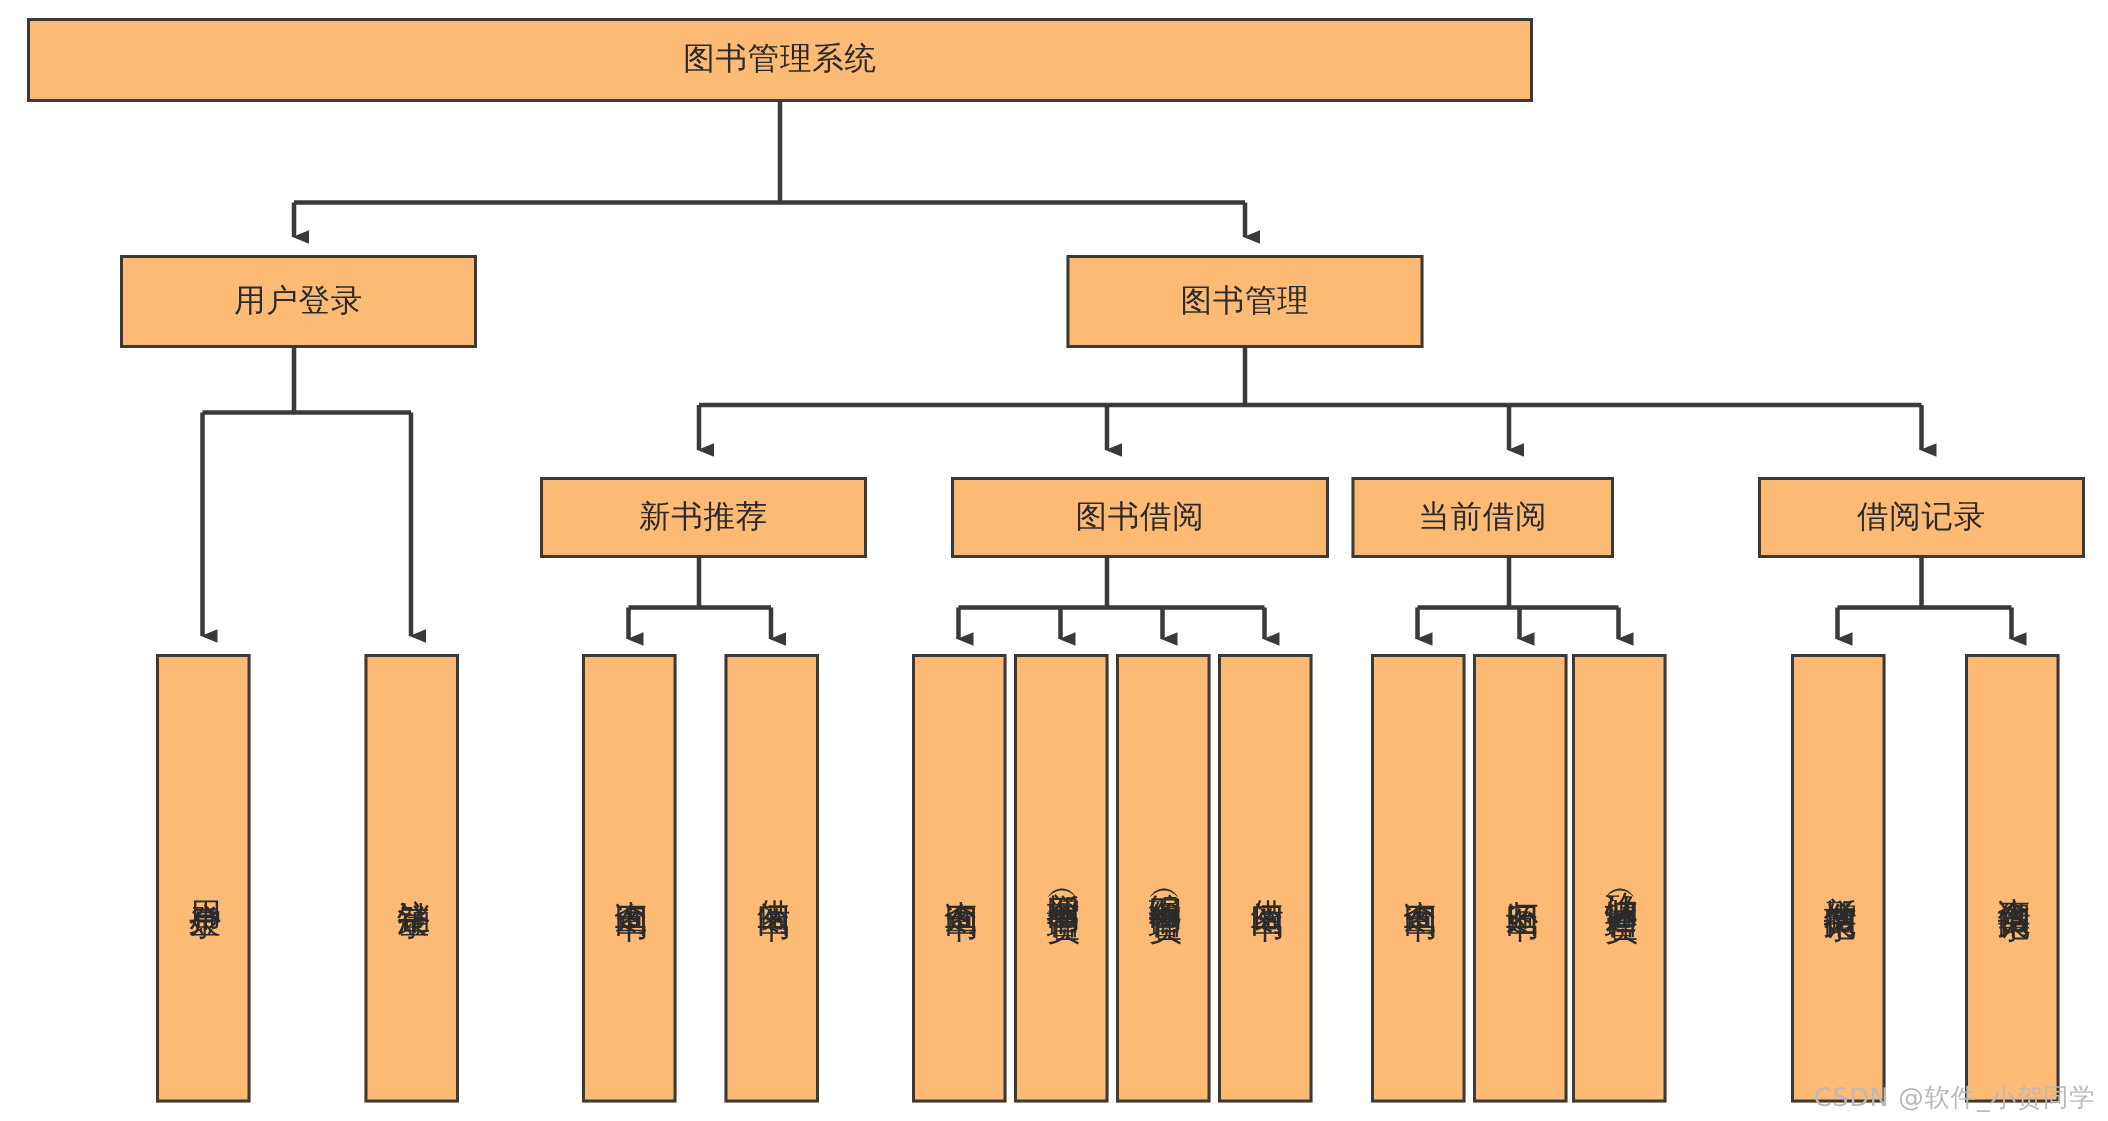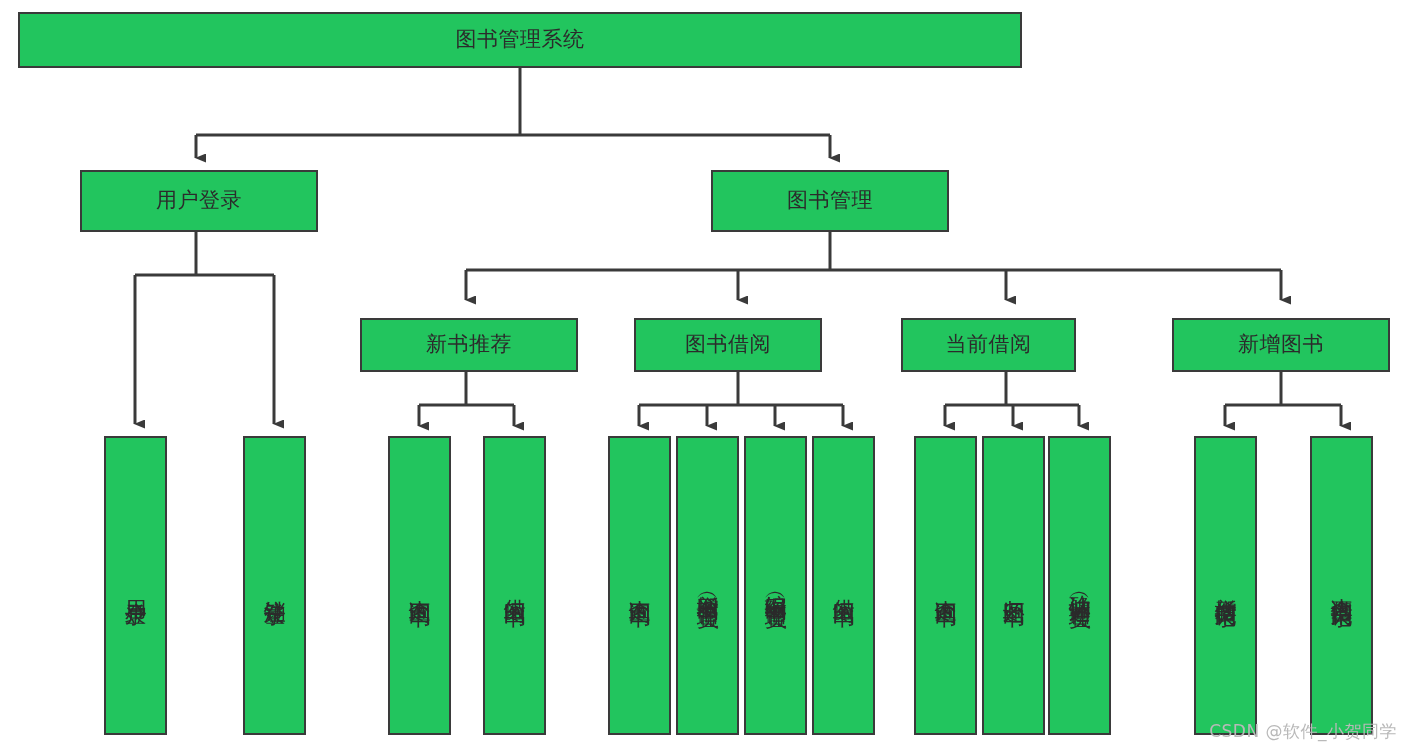--- a/index.html
+++ b/index.html
@@ -24,21 +24,21 @@
     position: absolute;
     left: 0;
     top: 0;
     width: 1405px;
     height: 747px;
   }
   .node-box {
     position: absolute;
     box-sizing: border-box;
     border: 2.5px solid #3a3a3a;
-    background: #22c55e;
+    background: #fdba74;
     display: flex;
     align-items: center;
     justify-content: center;
     color: #2b2b2b;
   }
   .node-label-h {
     font-size: 21px;
     line-height: 1.1;
     letter-spacing: 0.5px;
     white-space: nowrap;
@@ -133,30 +133,30 @@
   </div>
 
   <div class="node-box" style="left:360px; top:318px; width:218px; height:54px;">
     <span class="node-label-h">新书推荐</span>
   </div>
 
   <div class="node-box" style="left:711px; top:170px; width:238px; height:62px;">
     <span class="node-label-h">图书管理</span>
   </div>
 
-  <div class="node-box" style="left:634px; top:318px; width:188px; height:54px;">
+  <div class="node-box" style="left:634px; top:318px; width:252px; height:54px;">
     <span class="node-label-h">图书借阅</span>
   </div>
 
   <div class="node-box" style="left:901px; top:318px; width:175px; height:54px;">
     <span class="node-label-h">当前借阅</span>
   </div>
 
   <div class="node-box" style="left:1172px; top:318px; width:218px; height:54px;">
-    <span class="node-label-h">新增图书</span>
+    <span class="node-label-h">借阅记录</span>
   </div>
 
   <div class="node-box leaf-box" style="left:104px; top:436px; width:63px; height:299px;">
     <span class="node-label-v">用户登录</span>
   </div>
 
   <div class="node-box leaf-box" style="left:243px; top:436px; width:63px; height:299px;">
     <span class="node-label-v">注销登录</span>
   </div>
 

